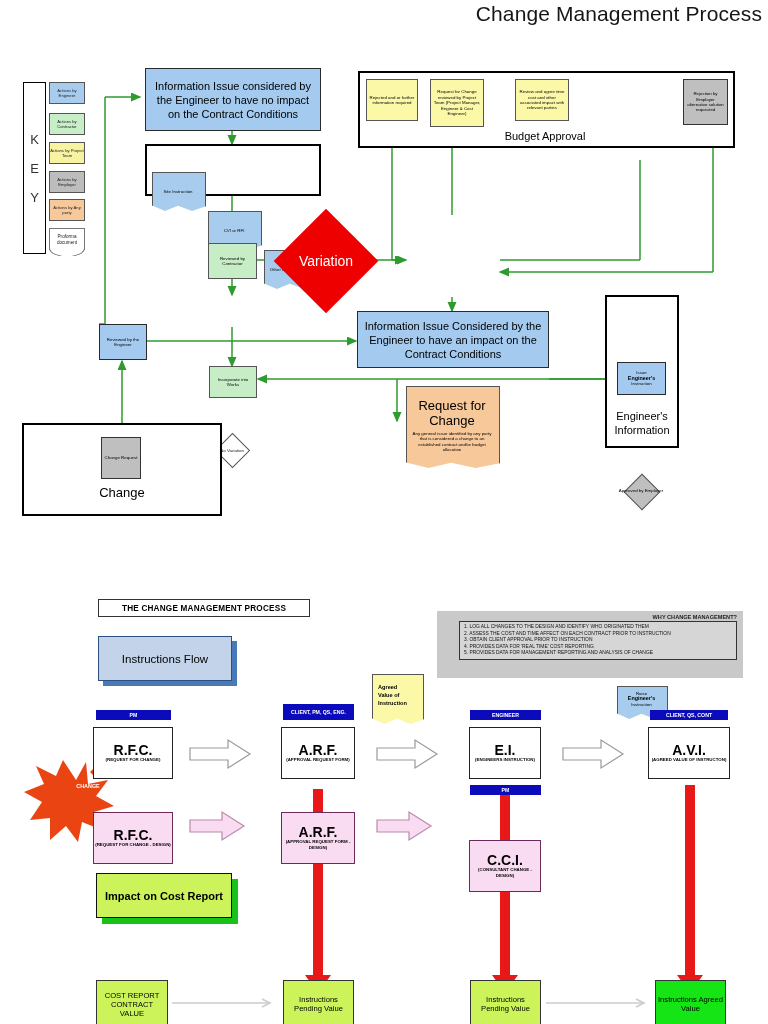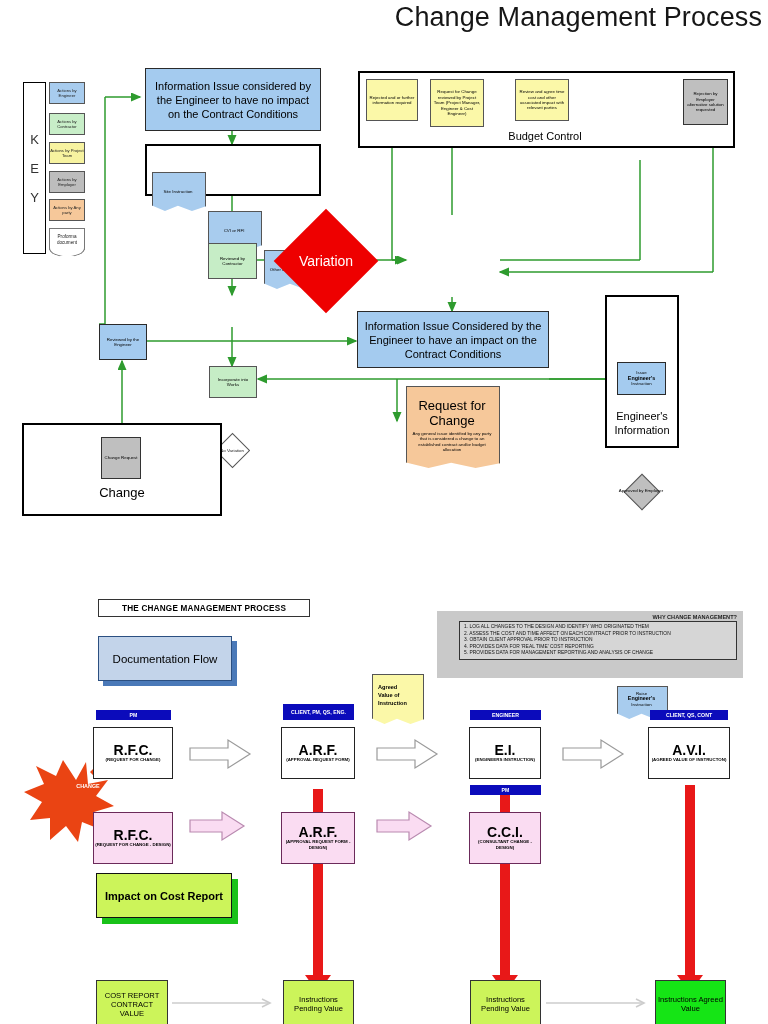--- a/index.html
+++ b/index.html
@@ -3,21 +3,21 @@
 <meta charset="utf-8">
 <style>
   html,body{margin:0;padding:0;background:#fff;}
   body{width:768px;height:1024px;position:relative;overflow:hidden;
        font-family:"Liberation Sans", sans-serif; color:#000;}
   .abs{position:absolute;box-sizing:border-box;}
   .ctr{display:flex;align-items:center;justify-content:center;text-align:center;}
   .col{display:flex;flex-direction:column;align-items:center;justify-content:center;text-align:center;}
 
   
-  #page-title{right:6px;top:2px;font-size:27px;color:#161616;letter-spacing:.1px;white-space:nowrap;}
+  #page-title{right:6px;top:2px;font-size:21px;color:#161616;letter-spacing:.1px;white-space:nowrap;}
 
   .keybox{border:1.6px solid #000;background:#fff;}
   .keyletter{font-size:13px;line-height:13px;color:#333;}
   .swatch{border:1px solid #555;font-size:4.2px;line-height:5.2px;color:#222;}
   .sw-eng{background:#a8ccee;}
   .sw-con{background:#c8eec8;}
   .sw-pt {background:#f7f3a0;}
   .sw-emp{background:#bdbdbd;}
   .sw-any{background:#f6c89a;}
 
@@ -225,21 +225,21 @@
 <div class="abs doc doc-yellow" style="left:615px;top:79px;width:52px;height:42px;">
   <div class="body"></div>
     <div class="tail"></div>
   <div class="txt lbl-xs">Approval Request Form</div>
 </div>
 <div class="abs bx bx-grey ctr lbl-xs" style="left:683px;top:79px;width:45px;height:46px;padding:0 2px;">Rejection by Employer alternative solution requested</div>
 <div class="abs dia" style="left:612px;top:129px;width:58px;height:34px;">
   <div class="shape" style="background:#bfbfbf;border:1px solid #555;width:24px;height:24px;left:17px;top:5px;"></div>
   <div class="t lbl-xs">Approved by Employer</div>
 </div>
-<div class="abs ctr lbl-m" style="left:470px;top:127px;width:150px;height:18px;">Budget Control</div>
+<div class="abs ctr lbl-m" style="left:470px;top:127px;width:150px;height:18px;">Budget Approval</div>
 
 <div class="abs outline" style="left:605px;top:295px;width:74px;height:153px;"></div>
 <div class="abs doc doc-blue" style="left:617px;top:307px;width:49px;height:33px;">
   <div class="body"></div>
     <div class="tail"></div>
   <div class="abs col" style="inset:0;padding-bottom:7px;font-size:4.4px;line-height:5.6px;">
     <span>Raise</span>
     <span style="font-weight:bold;font-size:5.4px;">Engineer's</span>
     <span>Instruction</span>
   </div>
@@ -249,21 +249,21 @@
     <span>Issue</span>
     <span style="font-weight:bold;font-size:5.4px;">Engineer's</span>
     <span>Instruction</span>
   </div>
 </div>
 <div class="abs ctr lbl-m" style="left:605px;top:406px;width:74px;height:34px;">Engineer's Information</div>
 
 <div class="abs titlebar ctr" style="left:98px;top:599px;width:212px;height:18px;">THE CHANGE MANAGEMENT PROCESS</div>
 
 <div class="abs docflow-shadow" style="left:103px;top:641px;width:134px;height:45px;"></div>
-<div class="abs docflow ctr" style="left:98px;top:636px;width:134px;height:45px;">Documentation Flow</div>
+<div class="abs docflow ctr" style="left:98px;top:636px;width:134px;height:45px;">Instructions Flow</div>
 
 <div class="abs whybox" style="left:437px;top:611px;width:306px;height:67px;">
   <div class="why-title" style="padding:3px 6px 1px 0;">WHY CHANGE MANAGEMENT?</div>
   <div class="whyinner" style="margin:0 6px 0 22px;">
     <div>1. LOG ALL CHANGES TO THE DESIGN AND IDENTIFY WHO ORIGINATED THEM</div>
     <div>2. ASSESS THE COST AND TIME AFFECT ON EACH CONTRACT PRIOR TO INSTRUCTION</div>
     <div>3. OBTAIN CLIENT APPROVAL PRIOR TO INSTRUCTION</div>
     <div>4. PROVIDES DATA FOR 'REAL TIME' COST REPORTING</div>
     <div>5. PROVIDES DATA FOR MANAGEMENT REPORTING AND ANALYSIS OF CHANGE</div>
   </div>
@@ -332,21 +332,21 @@
 <div class="abs hdr-bar" style="left:470px;top:785px;width:71px;height:10px;">PM</div>
 
 <div class="abs flowbox pink col" style="left:93px;top:812px;width:80px;height:52px;">
   <div class="big">R.F.C.</div>
   <div class="sub">(REQUEST FOR CHANGE - DESIGN)</div>
 </div>
 <div class="abs flowbox pink col" style="left:281px;top:812px;width:74px;height:52px;">
   <div class="big">A.R.F.</div>
   <div class="sub">(APPROVAL REQUEST FORM - DESIGN)</div>
 </div>
-<div class="abs flowbox pink col" style="left:469px;top:812px;width:72px;height:52px;">
+<div class="abs flowbox pink col" style="left:469px;top:840px;width:72px;height:52px;">
   <div class="big">C.C.I.</div>
   <div class="sub">(CONSULTANT CHANGE - DESIGN)</div>
 </div>
 
 <div class="abs imp-shadow" style="left:102px;top:879px;width:136px;height:45px;"></div>
 <div class="abs imp" style="left:96px;top:873px;width:136px;height:45px;">Impact on Cost Report</div>
 
 <div class="abs greenbox ctr" style="left:96px;top:980px;width:72px;height:48px;padding:0 2px;">COST REPORT CONTRACT VALUE</div>
 <div class="abs greenbox ctr" style="left:283px;top:980px;width:71px;height:48px;padding:0 2px;">Instructions Pending Value</div>
 <div class="abs greenbox ctr" style="left:470px;top:980px;width:71px;height:48px;padding:0 2px;">Instructions Pending Value</div>

